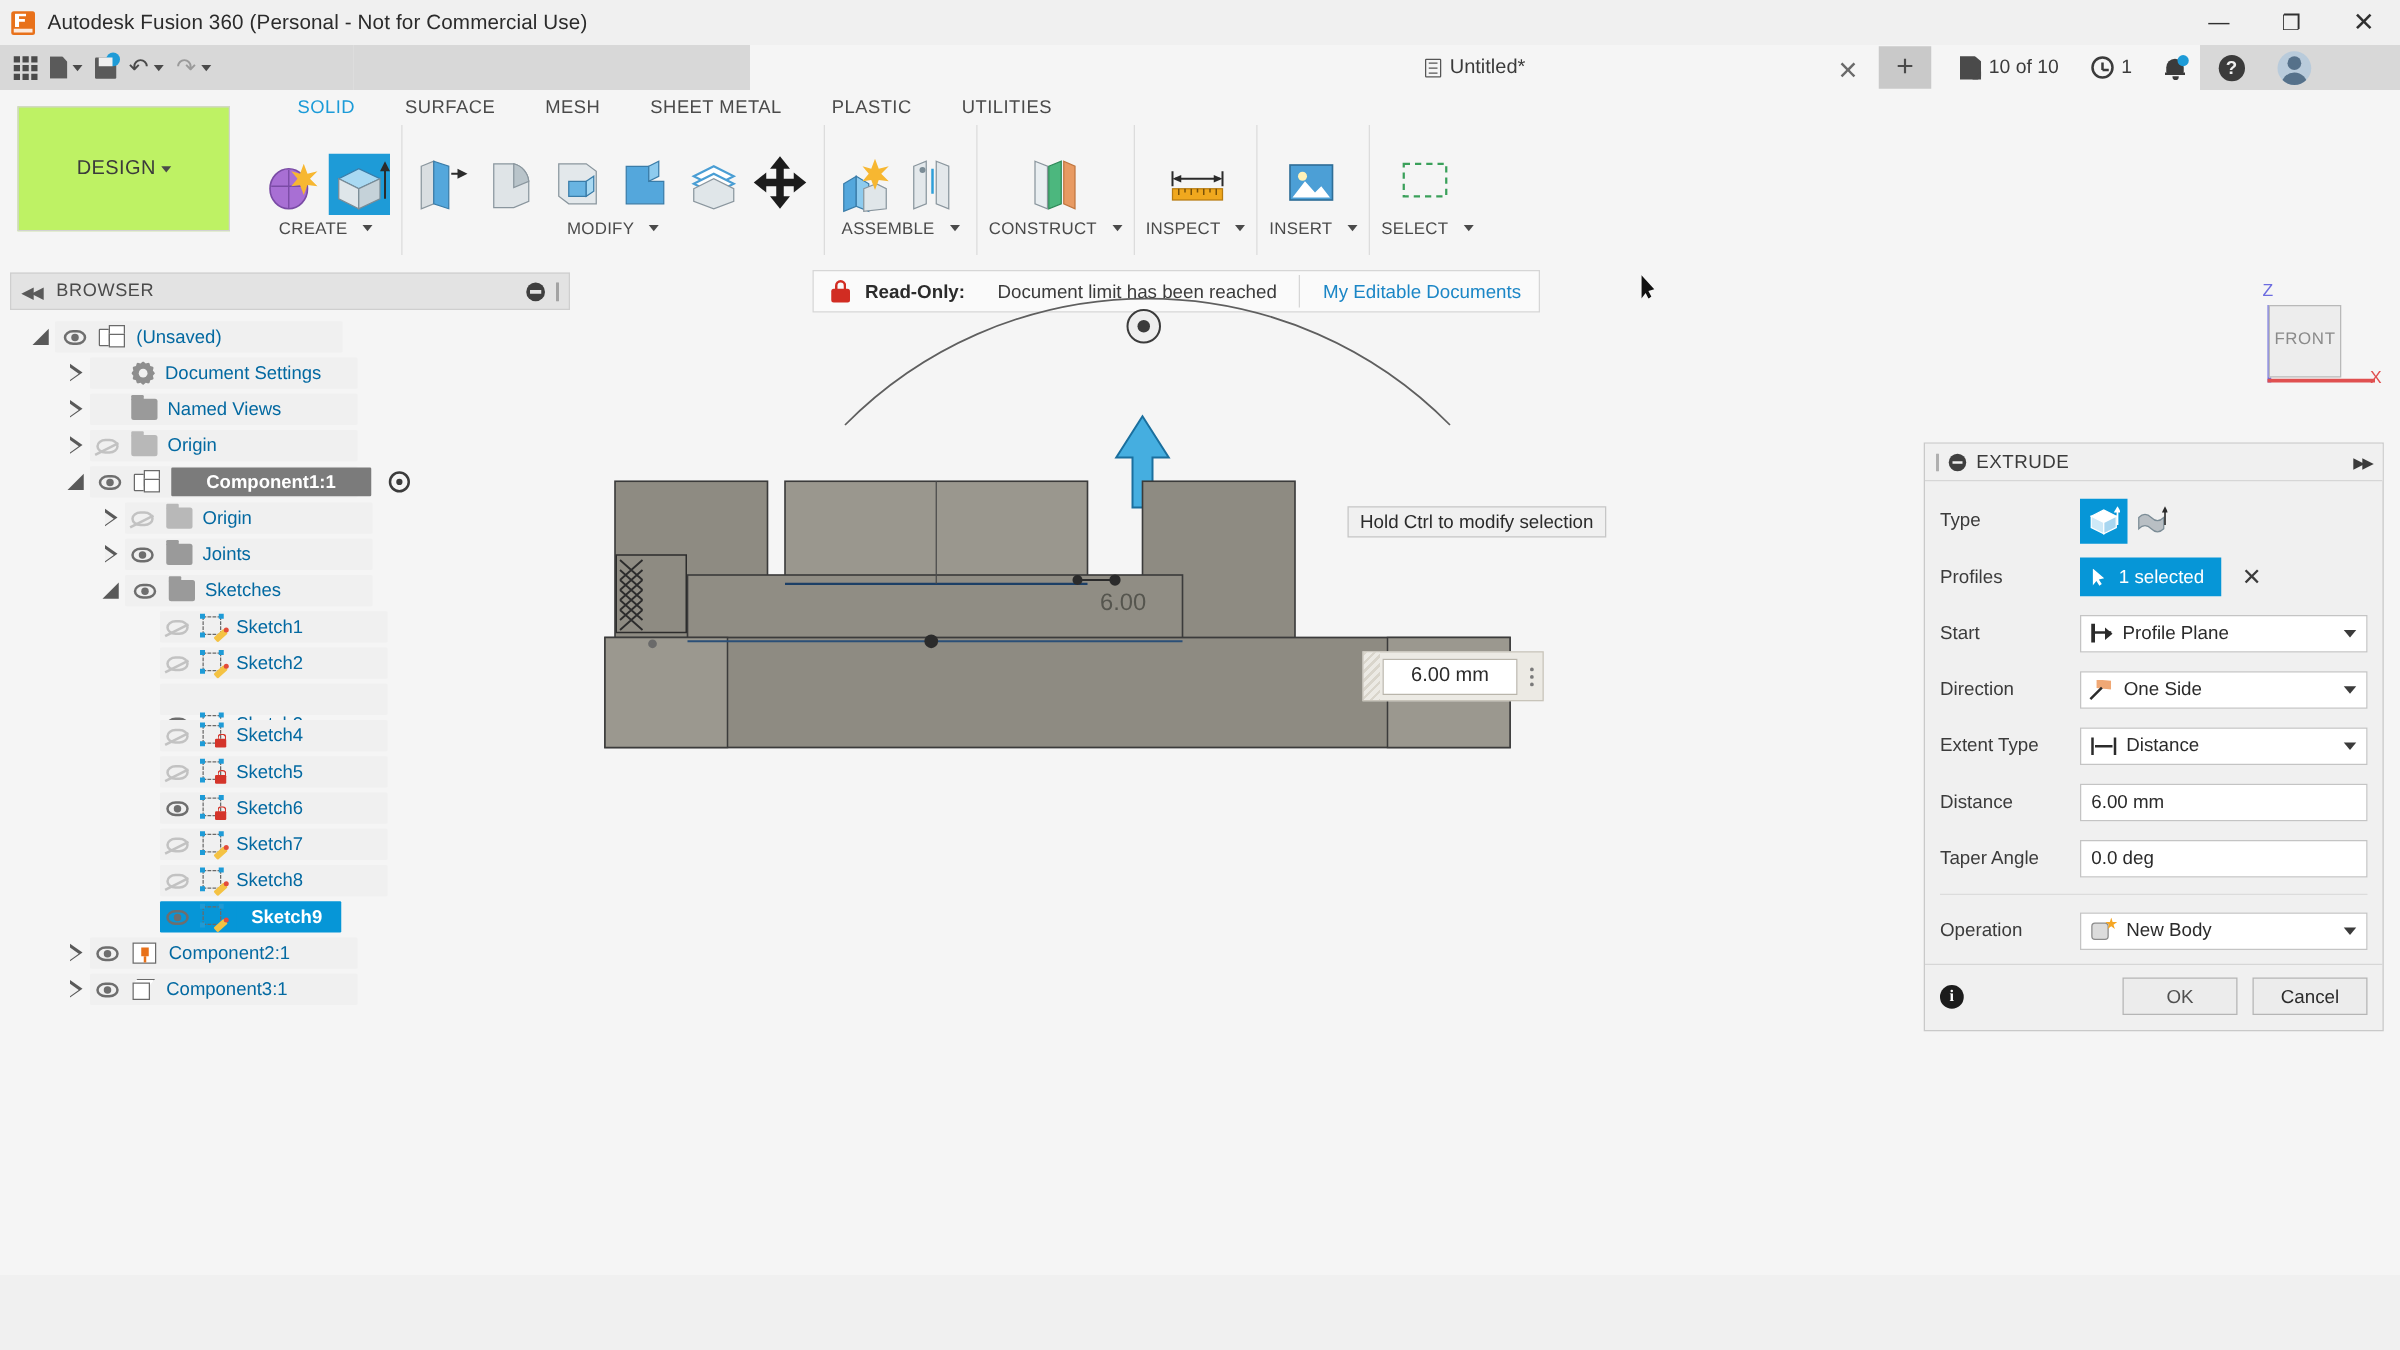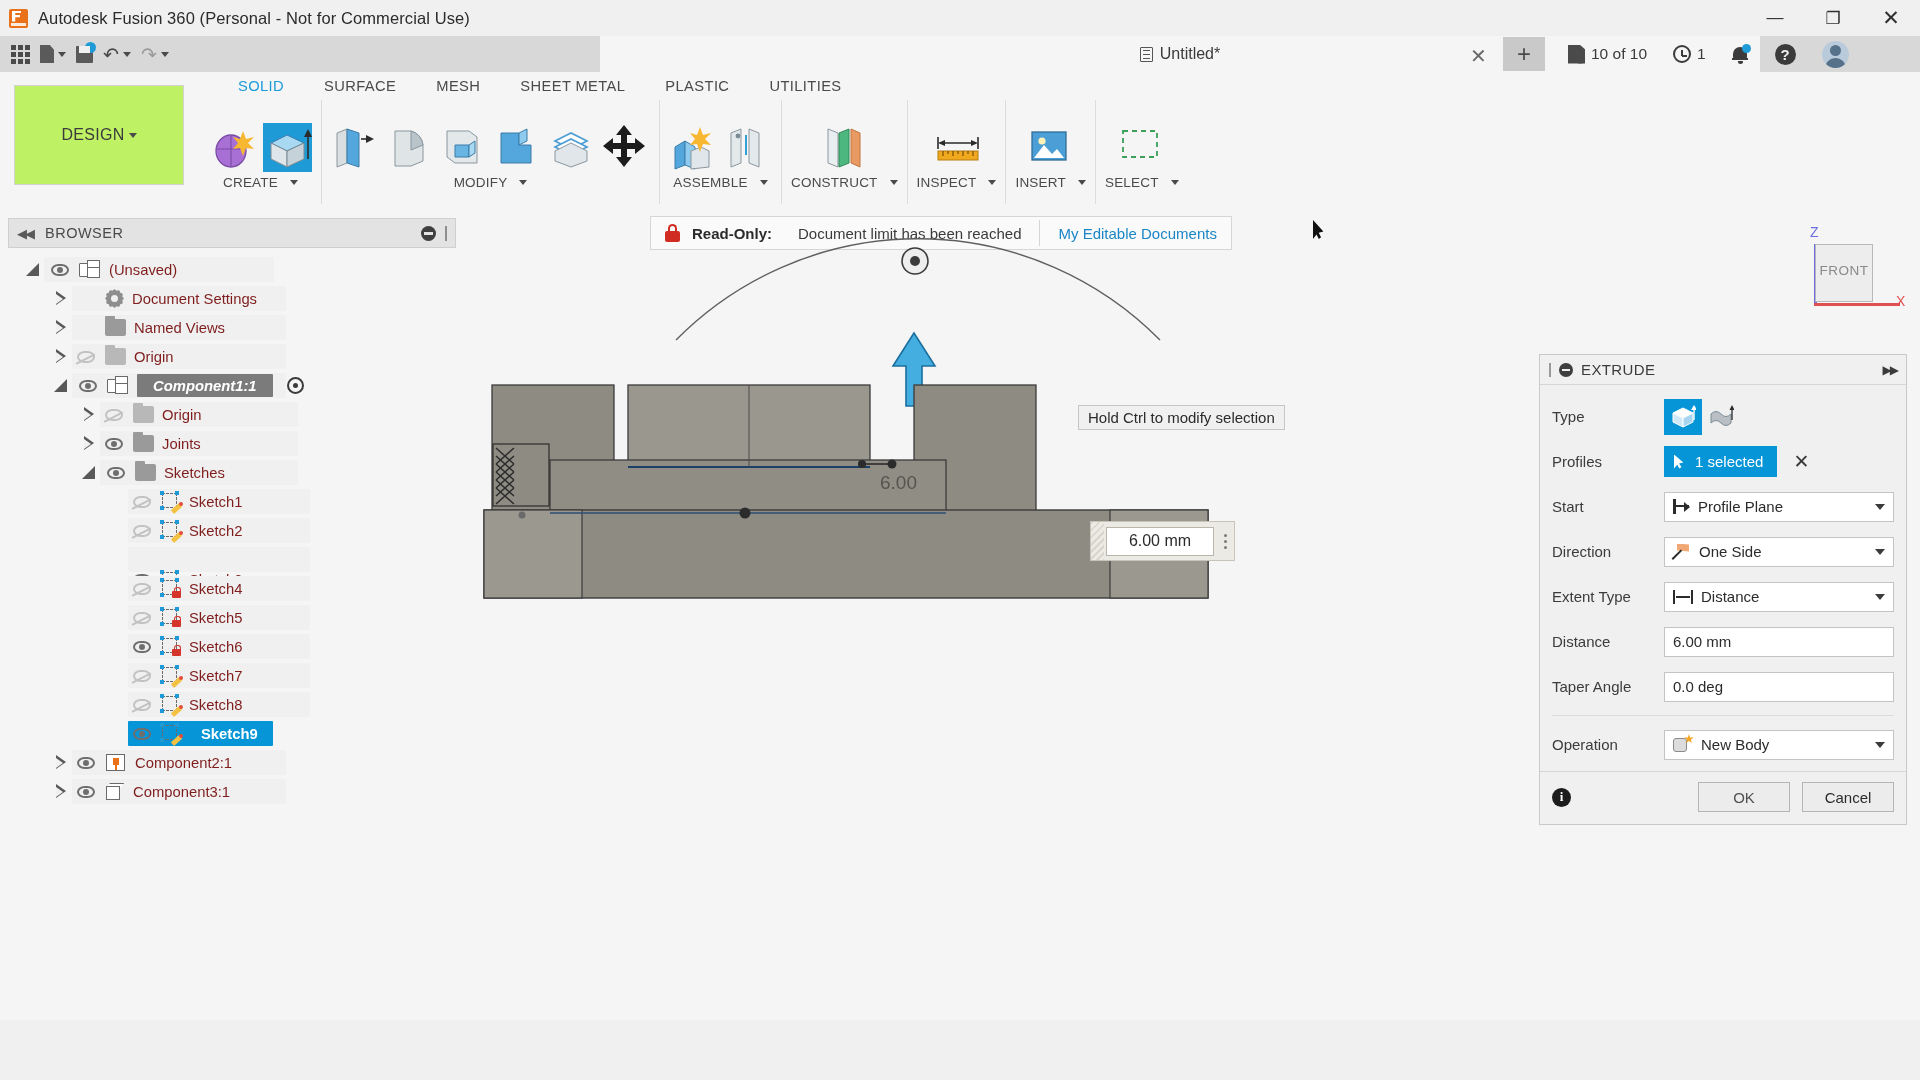--- a/index.html
+++ b/index.html
@@ -150,21 +150,21 @@
   .comp-icon .c { position:absolute; left:8px; top:7px; width:13px; height:11px; border:1.8px solid #6a6a6a; background:#fff; }
   .sk-icon { width: 20px; height: 19px; position: relative; flex: none; }
   .sk-icon .bx { position:absolute; left:1px; top:1px; width:15px; height:15px; border:1.4px dashed #6a6a6a; }
   .sk-icon .d1,.sk-icon .d2,.sk-icon .d3 { position:absolute; width:4px; height:4px; background:#1e9bd7; }
   .sk-icon .d1 { left:-1px; top:-1px; } .sk-icon .d2 { left:14px; top:-1px; } .sk-icon .d3 { left:-1px; top:14px; }
   .sk-icon .pen { position:absolute; right:-1px; bottom:0px; width:11px; height:5px; background:#f4c243;
                   transform: rotate(-42deg); border-radius:1px; }
   .sk-icon .pent { position:absolute; right:-2px; bottom:5px; width:4px; height:4px; background:#e34b3a; border-radius:50%; }
   .sk-icon .lock { position:absolute; right:0px; bottom:0px; width:9px; height:7px; background:#d4342a; border-radius:1px; }
   .sk-icon .lock:before { content:""; position:absolute; left:2px; top:-4px; width:5px; height:5px; border:1.6px solid #d4342a; border-bottom:none; border-radius:3px 3px 0 0; }
-  .tlabel { font-size: 14.8px; color: #7f1d1d; white-space: nowrap; }
+  .tlabel { font-size: 14.8px; color: #0369a1; white-space: nowrap; }
   .trow.selected-dark .tlabel { color: #fff; font-weight: bold; }
   .selbg-dark { position: absolute; height: 23px; background: #7b7b7b; border-radius:1px; top: 3px; }
   .selbg-blue { position: absolute; height: 25px; background: #0696d7; border-radius:1px; top: 2px; }
   .trow.selected-blue .tlabel { color: #fff; font-weight: bold; }
   .target-dot { width: 17px; height: 17px; border: 2px solid #3b3b3b; border-radius: 50%; position: relative; flex:none; }
   .target-dot:after { content:""; position:absolute; left:4px; top:4px; width:5px; height:5px; border-radius:50%; background:#3b3b3b; }
   .pin-icon { width: 22px; height: 20px; position:relative; flex:none; }
   .pin-icon .box { position:absolute; left:1px; top:1px; width:19px; height:17px; border:1.7px solid #6a6a6a; background:#fff; }
   .pin-icon .pin { position:absolute; left:8px; top:5px; width:6px; height:7px; background:#e8711a; }
   .pin-icon .pin:after { content:""; position:absolute; left:2px; top:7px; width:2px; height:5px; background:#e8711a; }
@@ -622,21 +622,21 @@
             <span class="tri-o"></span>
             <span class="eye on">
               <span class="ball"></span>
               <span class="pup"></span>
             </span>
             <span class="comp-icon">
               <span class="a"></span>
               <span class="b"></span>
               <span class="c"></span>
             </span>
-            <span class="selbg-dark" style="position: relative; top: 0px; display: inline-flex; align-items: center; padding: 2px 16px; background: rgb(123, 123, 123); font-style: italic;">
+            <span class="selbg-dark" style="position: relative; top: 0px; display: inline-flex; align-items: center; padding: 2px 28px; background: rgb(123, 123, 123);">
               <span class="tlabel">Component1:1</span>
             </span>
             <span class="target-dot" style="margin-left: 6px;"></span>
           </div>
         </div>
         <div class="trow">
           <div class="rowbg" style="left: 92px; width: 198px;"></div>
           <div style="display: flex; align-items: center; gap: 8px; position: relative; margin-left: 74px;">
             <span class="tri-c"></span>
             <span class="eye off">

